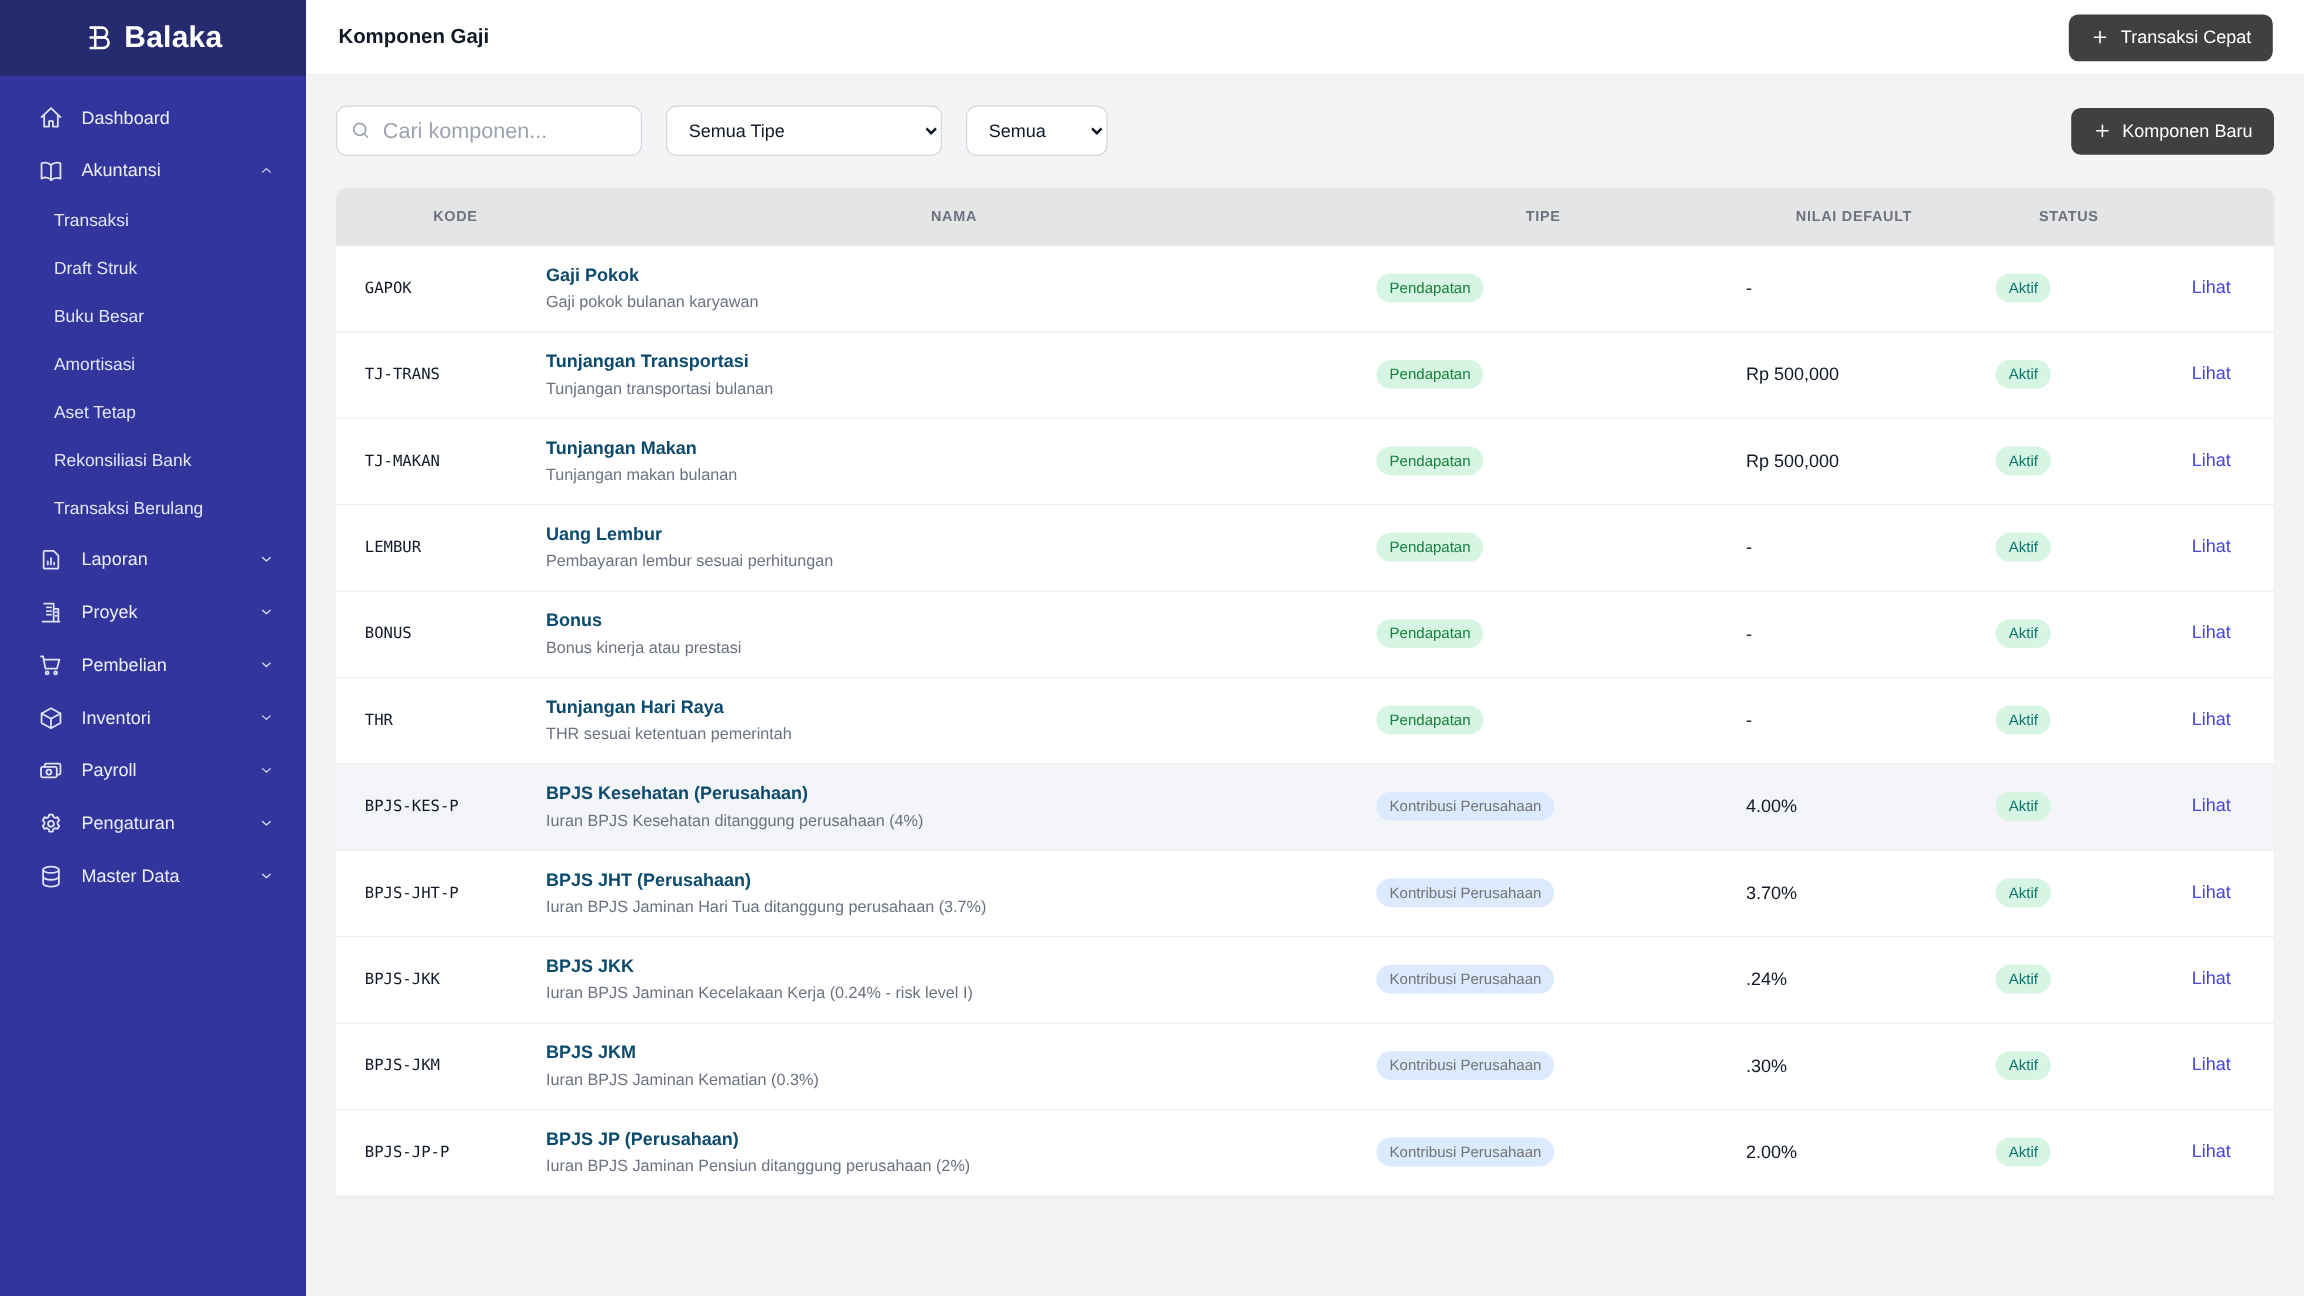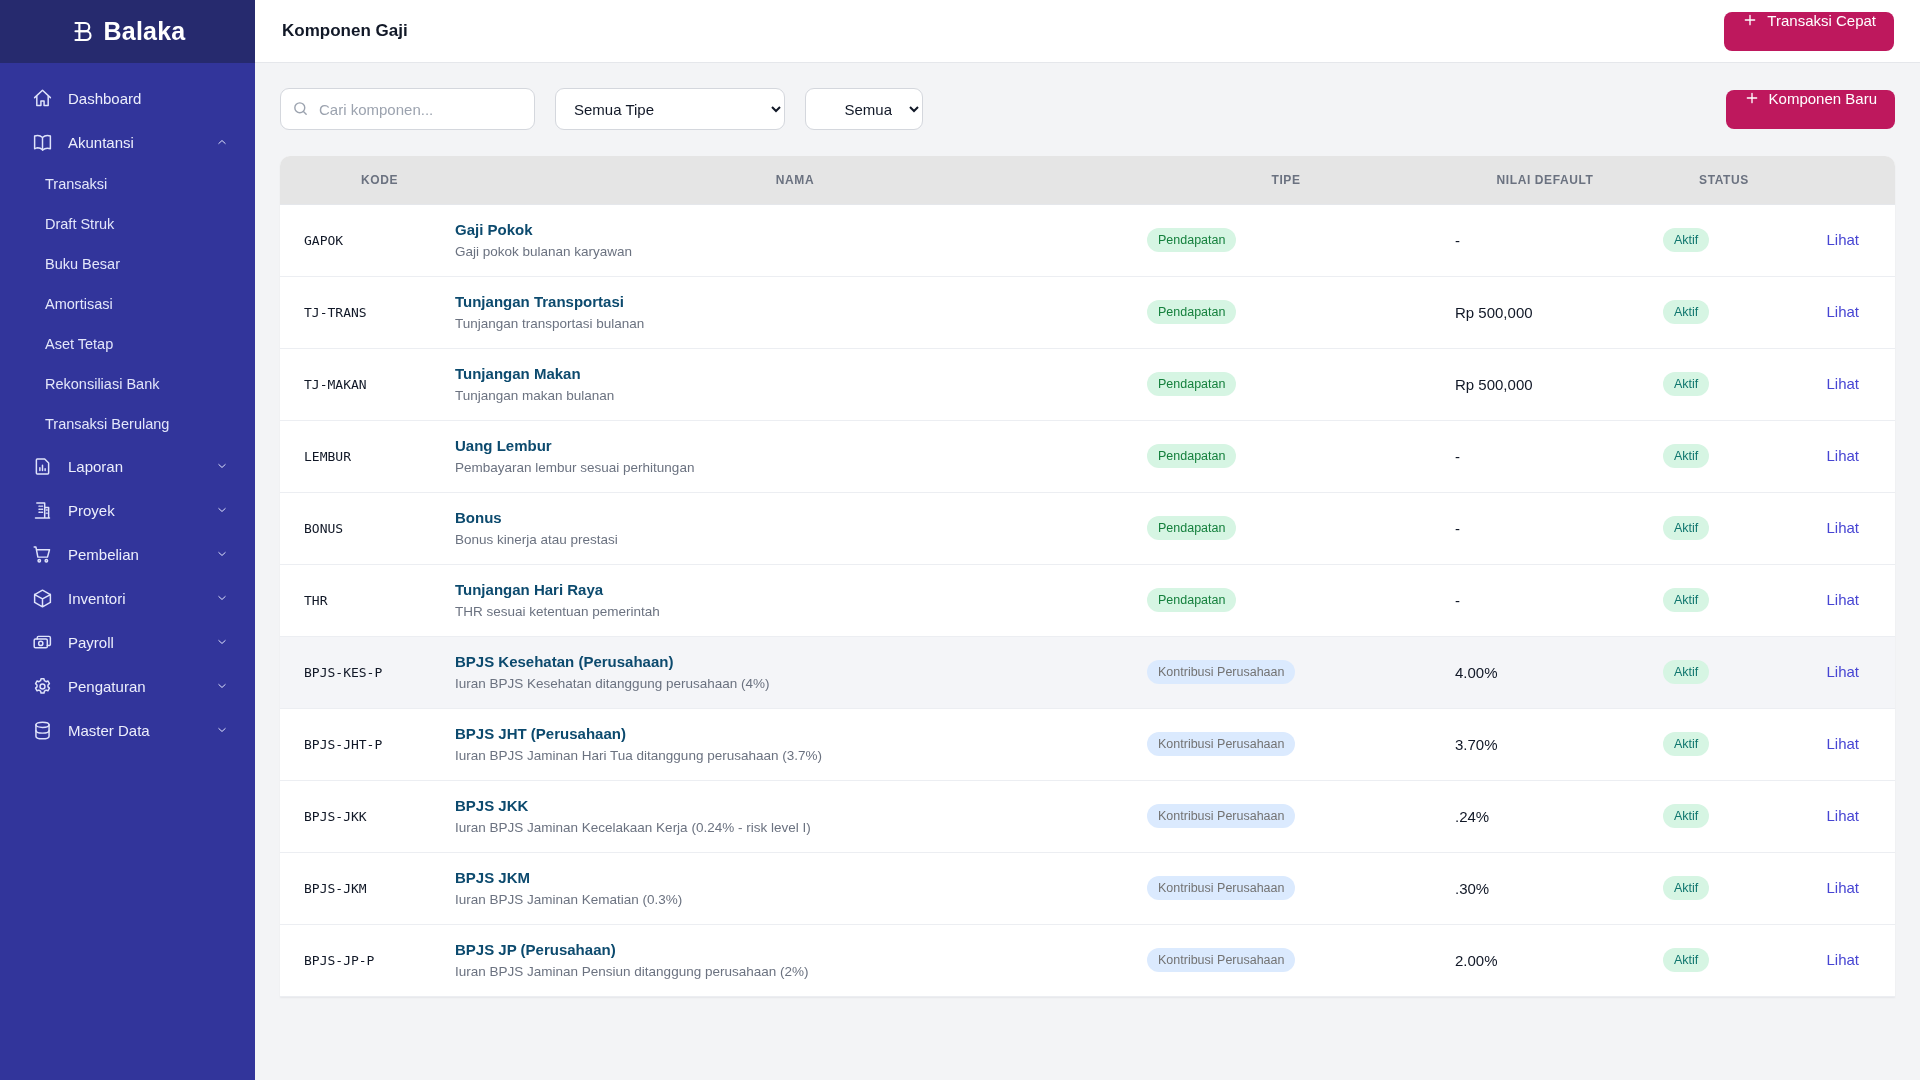--- a/index.html
+++ b/index.html
@@ -44,49 +44,49 @@
 
   
   .main { flex:1; display:flex; flex-direction:column; height:1080px; }
   .topbar {
     height:63px; background:#ffffff; border-bottom:1px solid #e5e7eb;
     display:flex; align-items:center; justify-content:space-between;
     padding:0 26px 0 27px;
   }
   .page-title { font-size:17px; font-weight:700; color:#111827; }
   .btn-primary {
-    background:#be185d; color:#fff; border:none; border-radius:8px;
+    background:#404040; color:#fff; border:none; border-radius:8px;
     height:39px; padding:0 18px; font-size:15px; font-family:inherit;
-    display:flex; align-items:flex-start; gap:9px; cursor:pointer;
+    display:flex; align-items:center; gap:9px; cursor:pointer;
   }
   .btn-primary svg { width:16px; height:16px; stroke:#fff; }
 
   .content { flex:1; padding:25px 25px 0 25px; background:#f3f4f6; }
 
   .filterbar { display:flex; align-items:center; gap:20px; }
   .searchbox {
     position:relative; width:255px;
   }
   .searchbox input {
     width:100%; height:42px; border:1px solid #d4d7dd; border-radius:9px;
-    background:#fff; padding:0 12px 0 38px; font-size:15px; font-family:inherit;
+    background:#fff; padding:0 12px 0 38px; font-size:18px; font-family:inherit;
     color:#374151; outline:none;
   }
   .searchbox input::placeholder { color:#9ca3af; }
   .searchbox .sicon {
     position:absolute; left:12px; top:12px; width:17px; height:17px;
   }
   .searchbox .sicon svg { width:17px; height:17px; stroke:#9ca3af; }
   select {
     height:42px; border:1px solid #d4d7dd; border-radius:9px; background:#fff;
     font-size:15px; font-family:inherit; color:#111827; padding:0 14px;
     outline:none; cursor:pointer;
   }
   #type-filter { width:230px; }
-  #status-filter { width:118px;text-align:right; }
+  #status-filter { width:118px; }
   .filter-spacer { flex:1; }
 
   
   .card {
     margin-top:26px; background:#fff; border-radius:10px 10px 0 0;
     box-shadow:0 1px 2px rgba(16,24,40,.06); overflow:hidden;
   }
   table { width:100%; border-collapse:collapse; table-layout:fixed; }
   col.c-kode { width:175px; } col.c-tipe { width:290px; }
   col.c-nilai { width:210px; } col.c-status { width:150px; } col.c-act { width:110px; }

